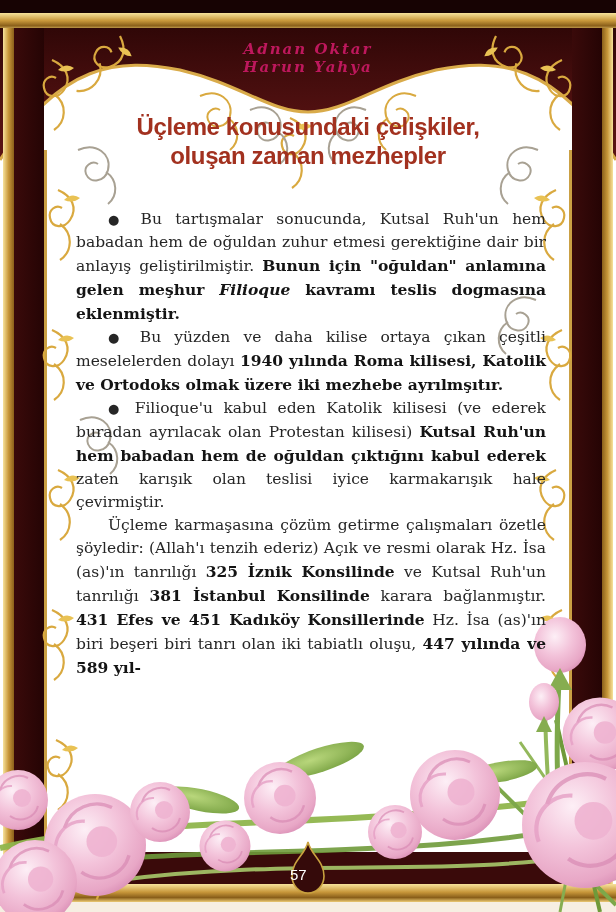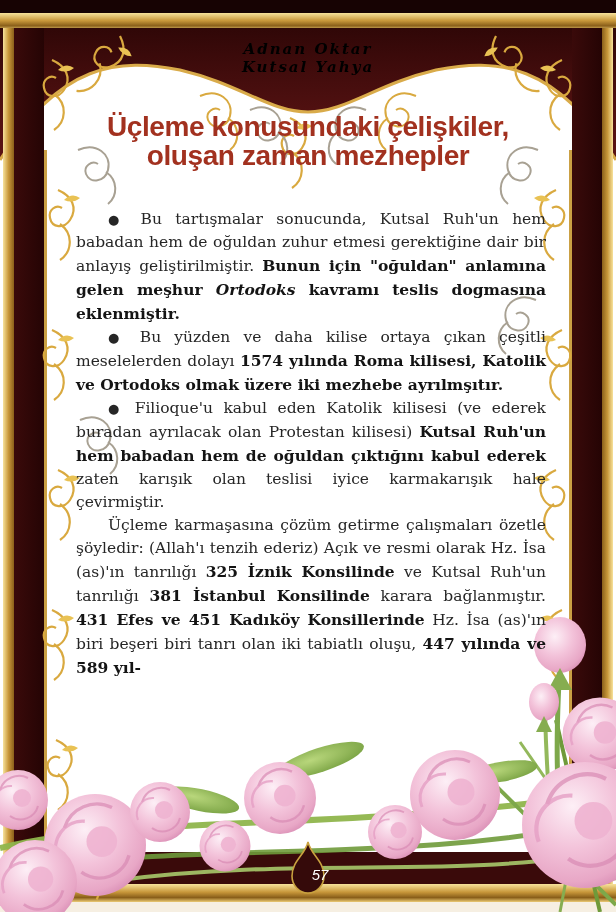--- a/index.html
+++ b/index.html
@@ -5,47 +5,47 @@
   html,body{margin:0;padding:0;background:#777;}
   .page{
     position:relative;width:616px;height:912px;margin:0 auto;
     background:#ffffff;overflow:hidden;
     font-family:"DejaVu Serif",serif;
   }
   .decor{position:absolute;left:0;top:0;width:616px;height:912px;z-index:1;}
   
   .author{
     position:absolute;left:0;top:40px;width:616px;z-index:2;
-    text-align:center;color:#000000;
+    text-align:center;color:#be185d;
     font-family:"DejaVu Serif",serif;font-style:italic;font-weight:600;
     font-size:15px;line-height:18px;letter-spacing:2px;
   }
   
   .title{
     position:absolute;left:58px;top:112px;width:500px;z-index:2;
     margin:0;text-align:center;color:#a2311f;
     font-family:"Liberation Sans",sans-serif;font-weight:700;
-    font-size:28px;line-height:29px;letter-spacing:-0.4px;
+    font-size:24px;line-height:29px;letter-spacing:-0.4px;
   }
   
   .body{
     position:absolute;left:76px;top:208px;width:470px;height:600px;z-index:2;
     color:#262626;font-size:15.5px;line-height:23px;
   }
   .body p.par{margin:0;text-indent:32px;text-align:justify;}
   .seg-n{font-weight:400;}
   .seg-b{font-weight:700;color:#141414;}
   .seg-bi{font-weight:700;font-style:italic;color:#141414;}
   .seg-bu{font-weight:400;font-size:13px;}
   
   .badge{position:absolute;left:286px;top:840px;width:44px;height:56px;z-index:3;}
   .badge svg{position:absolute;left:0;top:0;}
   .badge .num{
-    position:absolute;left:12px;top:26px;width:44px;text-align:center;
-    color:#ffffff;font-family:"Liberation Sans",sans-serif;font-size:15px;font-style:italic;
+    position:absolute;left:4px;top:26px;width:44px;
+    color:#ffffff;font-family:"Liberation Sans",sans-serif;font-size:15px;
   }
 </style>
 </head>
 <body>
 
 <div class="page">
 
   <svg class="decor" viewBox="0 0 616 912" xmlns="http://www.w3.org/2000/svg">
     <defs>
       <linearGradient id="goldV" x1="0" y1="0" x2="0" y2="1">
@@ -239,31 +239,31 @@
           <use href="#bloom"></use>
         </g>
       <g transform="translate(18,800) scale(1.0)">
           <use href="#bloom"></use>
         </g>
     </g>
   </svg>
 
   <div class="author">
     <div>Adnan Oktar</div>
-    <div>Kutsal Yahya</div>
+    <div>Harun Yahya</div>
   </div>
 
   <h1 class="title">
     <div>Üçleme konusundaki çelişkiler,</div>
     <div>oluşan zaman mezhepler</div>
   </h1>
 
   <div class="body">
-      <p class="par"><span class="seg-bu">● </span><span class="seg-n">Bu tartışmalar sonucunda, Kutsal Ruh'un hem babadan hem de oğuldan zuhur etmesi gerektiğine dair bir anlayış geliştirilmiştir. </span><span class="seg-b">Bunun için "oğuldan" anlamına gelen meşhur </span><span class="seg-bi">Ortodoks</span><span class="seg-b"> kavramı teslis dogmasına eklenmiştir.</span></p>
-      <p class="par"><span class="seg-bu">● </span><span class="seg-n">Bu yüzden ve daha kilise ortaya çıkan çeşitli meselelerden dolayı </span><span class="seg-b">1574 yılında Roma kilisesi, Katolik ve Ortodoks olmak üzere iki mezhebe ayrılmşıtır.</span></p>
+      <p class="par"><span class="seg-bu">● </span><span class="seg-n">Bu tartışmalar sonucunda, Kutsal Ruh'un hem babadan hem de oğuldan zuhur etmesi gerektiğine dair bir anlayış geliştirilmiştir. </span><span class="seg-b">Bunun için "oğuldan" anlamına gelen meşhur </span><span class="seg-bi">Filioque</span><span class="seg-b"> kavramı teslis dogmasına eklenmiştir.</span></p>
+      <p class="par"><span class="seg-bu">● </span><span class="seg-n">Bu yüzden ve daha kilise ortaya çıkan çeşitli meselelerden dolayı </span><span class="seg-b">1940 yılında Roma kilisesi, Katolik ve Ortodoks olmak üzere iki mezhebe ayrılmşıtır.</span></p>
       <p class="par"><span class="seg-bu">● </span><span class="seg-n">Filioque'u kabul eden Katolik kilisesi (ve ederek buradan ayrılacak olan Protestan kilisesi) </span><span class="seg-b">Kutsal Ruh'un hem babadan hem de oğuldan çıktığını kabul ederek</span><span class="seg-n"> zaten karışık olan teslisi iyice karmakarışık hale çevirmiştir.</span></p>
       <p class="par"><span class="seg-n">Üçleme karmaşasına çözüm getirme çalışmaları özetle şöyledir: (Allah'ı tenzih ederiz) Açık ve resmi olarak Hz. İsa (as)'ın tanrılığı </span><span class="seg-b">325 İznik Konsilinde</span><span class="seg-n"> ve Kutsal Ruh'un tanrılığı </span><span class="seg-b">381 İstanbul Konsilinde</span><span class="seg-n"> karara bağlanmıştır. </span><span class="seg-b">431 Efes ve 451 Kadıköy Konsillerinde</span><span class="seg-n"> Hz. İsa (as)'ın biri beşeri biri tanrı olan iki tabiatlı oluşu, </span><span class="seg-b">447 yılında ve 589 yıl-</span></p>
     </div>
 
   <div class="badge">
     <svg width="44" height="56" viewBox="0 0 44 56">
       <path d="M22,2 C25,15 38,21 38,36 A16,17 0 1 1 6,36 C6,21 19,15 22,2 Z" fill="#350a0a" stroke="#c9a23f" stroke-width="1.6"></path>
     </svg>
     <span class="num">57</span>
   </div>

